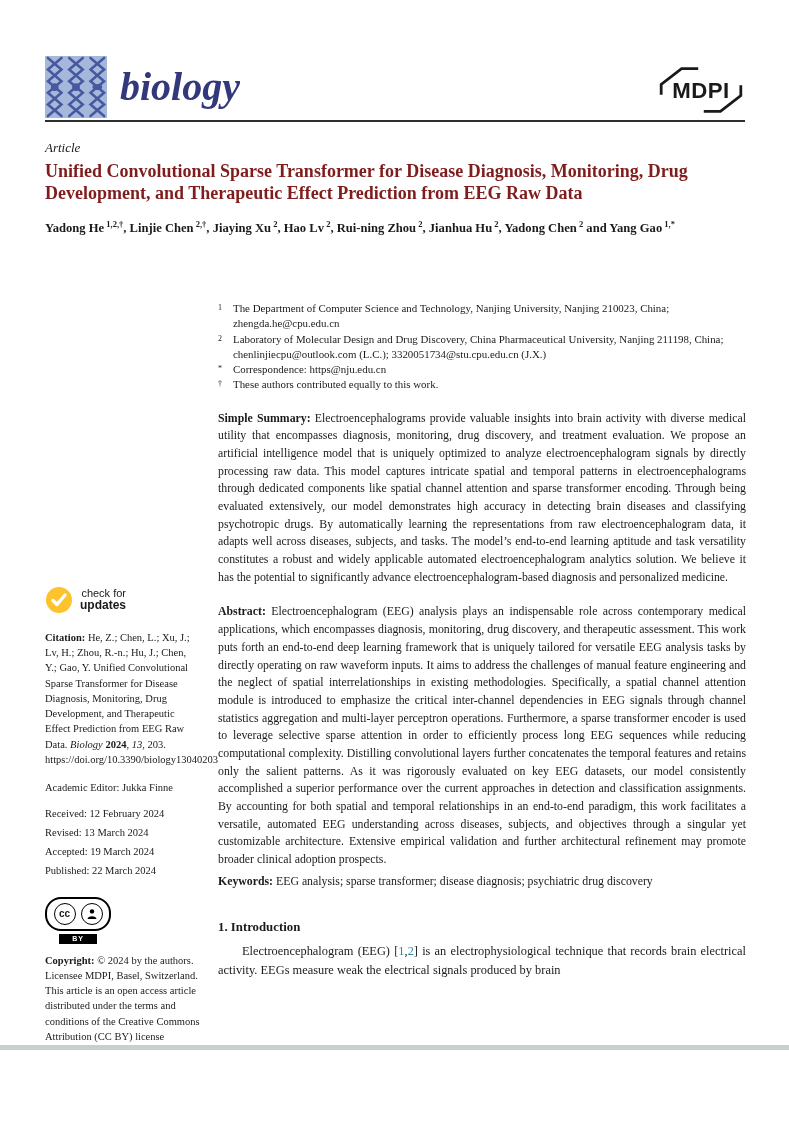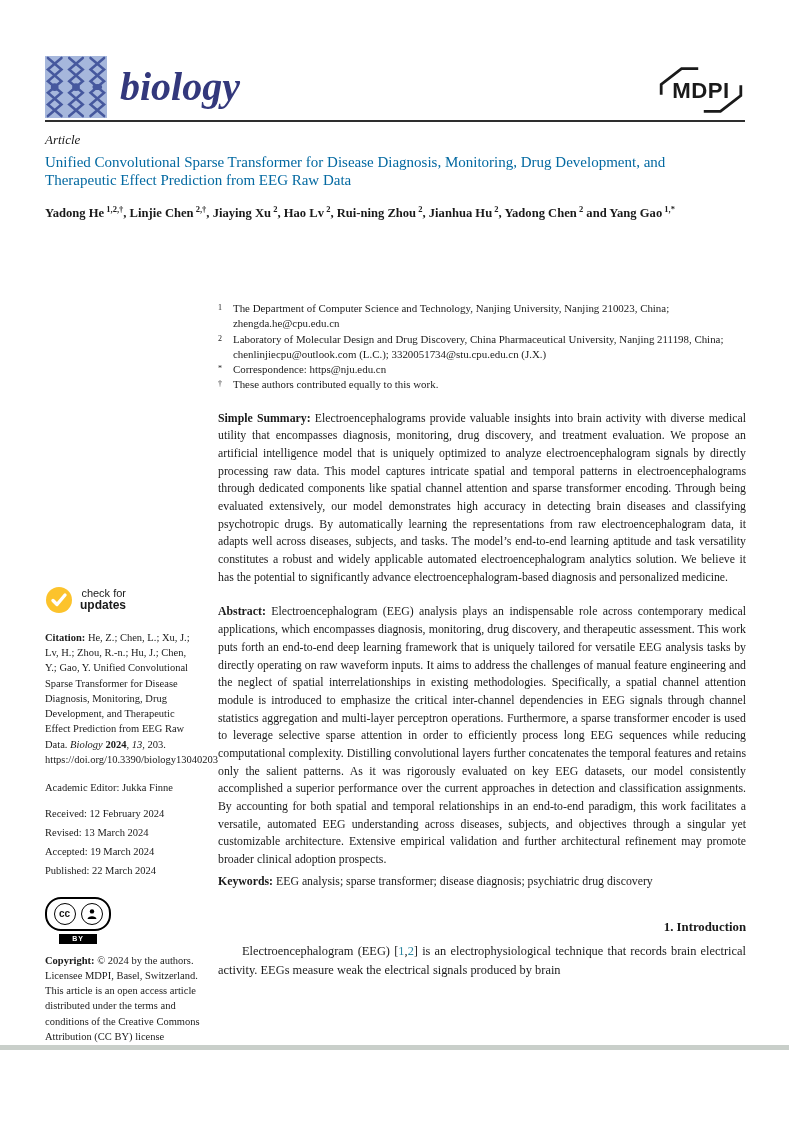--- a/index.html
+++ b/index.html
@@ -8,35 +8,35 @@
 
   
   .header{position:absolute;left:45px;top:56px;width:700px;height:64px;
           border-bottom:2px solid #2e2e2e;display:flex;justify-content:space-between;align-items:flex-start;}
   .brand{display:flex;align-items:center;gap:13px;}
   .logo-square{width:62px;height:62px;display:block;}
   .journal-name{font-style:italic;font-weight:bold;font-size:40px;color:#33387c;line-height:60px;}
   .mdpi-logo{margin-top:9px;}
 
   
-  .article-head{position:absolute;left:45px;top:132px;width:700px;}
+  .article-head{position:absolute;left:45px;top:140px;width:700px;}
   .article-type{font-style:italic;font-size:13px;}
-  .title{margin-top:5px;font-size:15px;font-weight:normal;line-height:1.2;max-width:645px;color:#0369a1;}
+  .title{margin-top:5px;font-size:18px;font-weight:bold;line-height:1.2;max-width:645px;color:#7f1d1d;}
   .authors{margin-top:14px;font-size:12.6px;font-weight:bold;max-width:660px;line-height:1.55;}
   .authors sup{font-size:8.5px;}
 
   
   .content{position:absolute;left:218px;top:301px;width:528px;}
   .aff-row{display:flex;font-size:10.9px;line-height:1.4;}
   .aff-marker{width:15px;flex:none;font-size:8px;position:relative;top:1px;}
   .aff-text{flex:1;}
   .para{margin-top:17px;font-size:11.8px;line-height:1.5;text-align:justify;}
   .lead{font-weight:bold;}
   .keywords{margin-top:4px;font-size:11.8px;line-height:1.5;text-align:left;}
-  .section-heading{margin-top:30px;font-size:12.8px;font-weight:bold;text-align:right;}
+  .section-heading{margin-top:30px;font-size:12.8px;font-weight:bold;}
   .intro-para{margin-top:7px;font-size:12.4px;line-height:1.47;text-align:justify;text-indent:24px;}
   .rs-i{font-style:italic}.rs-b{font-weight:bold}.rs-ref{color:#2b86a0}
 
   
   .sidebar{position:absolute;left:45px;top:586px;width:155px;font-size:10.5px;line-height:1.45;}
   .check-badge{display:flex;align-items:center;gap:7px;cursor:pointer;width:110px;}
   .check-badge .txt{font-family:"Liberation Sans",sans-serif;font-size:11px;line-height:1.12;text-align:right;}
   .check-badge .txt .b2{font-weight:bold;font-size:12px;display:block;}
   .citation{margin-top:16px;}
   .editor{margin-top:13px;}

